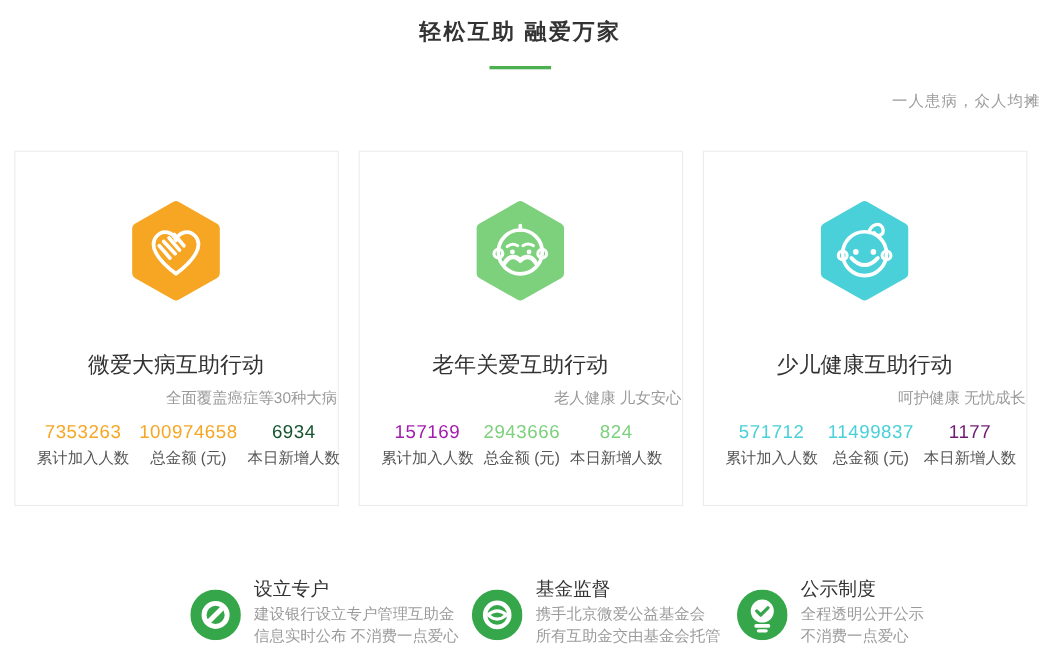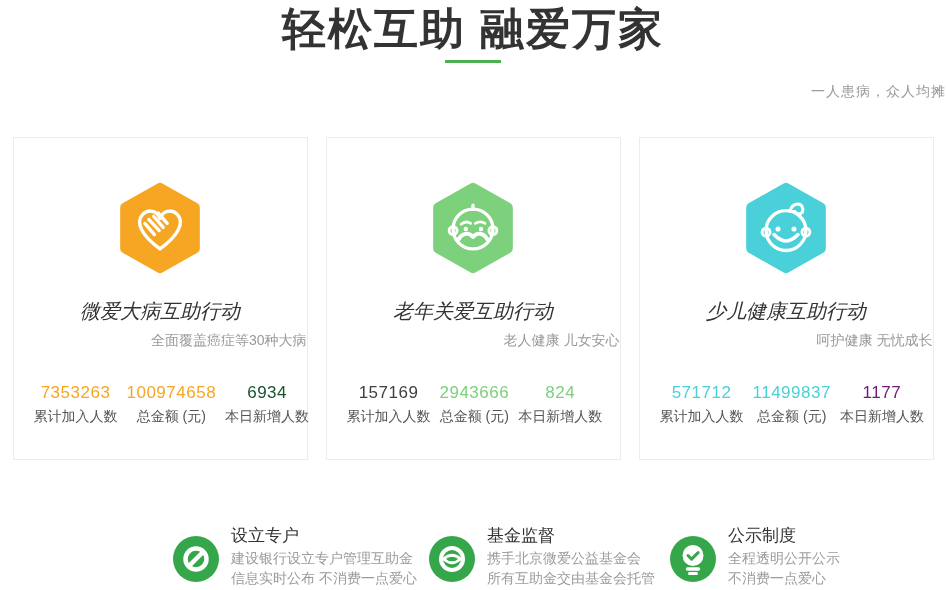--- a/index.html
+++ b/index.html
@@ -1,32 +1,32 @@
 <!DOCTYPE html>
 <html><head>
 <meta charset="utf-8">
 <style>
   * { margin:0; padding:0; box-sizing:border-box; }
   html,body { width:946px; height:590px; background:#ffffff; overflow:hidden; }
   body { font-family:"Liberation Sans","DejaVu Sans",sans-serif; position:relative; }
 
   
   .hero { text-align:center; }
-  .hero h1 { margin-top:6px; font-size:44px; line-height:46px; font-weight:bold;
+  .hero h1 { margin-top:6px; font-size:20px; line-height:46px; font-weight:bold;
              color:#333333; letter-spacing:2px; }
   .hero .divider { width:56px; height:3px; margin:8px auto 0; background:#4caf50; }
   .hero .sub { margin-top:20px; font-size:14px; color:#9b9b9b; letter-spacing:1px;text-align:right; }
 
   
   .cards { display:flex; justify-content:center; gap:18px; margin-top:36px; }
   .card { width:295px; height:323px; background:#fff; border:1px solid #ececec;
           text-align:center; position:relative; }
   .hex-wrap { display:inline-block; margin-top:44px; width:80px; height:92px; }
   .hex-wrap svg { display:block; }
-  .card-title { margin-top:22px; font-size:20px; line-height:22px; color:#333333;font-style:italic; }
+  .card-title { margin-top:42px; font-size:20px; line-height:22px; color:#333333; }
   .card-sub { margin-top:10px; font-size:14px; color:#999999;text-align:right; }
   .stats { position:absolute; left:20px; right:8px; bottom:36px;
            display:flex; gap:9px; text-align:center; }
   .stat .val { font-size:17px; line-height:17px; letter-spacing:0.5px; }
   .stat .lab { margin-top:8px; font-size:14px; line-height:14px; color:#555555; white-space:nowrap; }
 
   
   .features { position:relative; height:110px;margin-left:21px; }
   .feature { position:absolute; top:66px; display:flex; }
   .f1 { left:152px; } .f2 { left:408px; } .f3 { left:649px; }
@@ -91,21 +91,21 @@
           <path d="M32,72 c5,-9 13,-9 18,-3 c5,-6 13,-6 18,3" stroke-width="5"></path>
         </g>
         <circle cx="41" cy="59" r="2.8" fill="#ffffff"></circle>
         <circle cx="60" cy="59" r="2.8" fill="#ffffff"></circle>
       </svg>
     </span>
     <div class="card-title">老年关爱互助行动</div>
     <div class="card-sub">老人健康 儿女安心</div>
     <div class="stats">
       <div class="stat">
-        <div class="val" style="color: #404040;">157169</div>
+        <div class="val" style="color: #a21caf;">157169</div>
         <div class="lab">累计加入人数</div>
       </div>
       <div class="stat">
         <div class="val" style="color: rgb(125, 208, 124);">2943666</div>
         <div class="lab">总金额 (元)</div>
       </div>
       <div class="stat">
         <div class="val" style="color: rgb(125, 208, 124);">824</div>
         <div class="lab">本日新增人数</div>
       </div>

